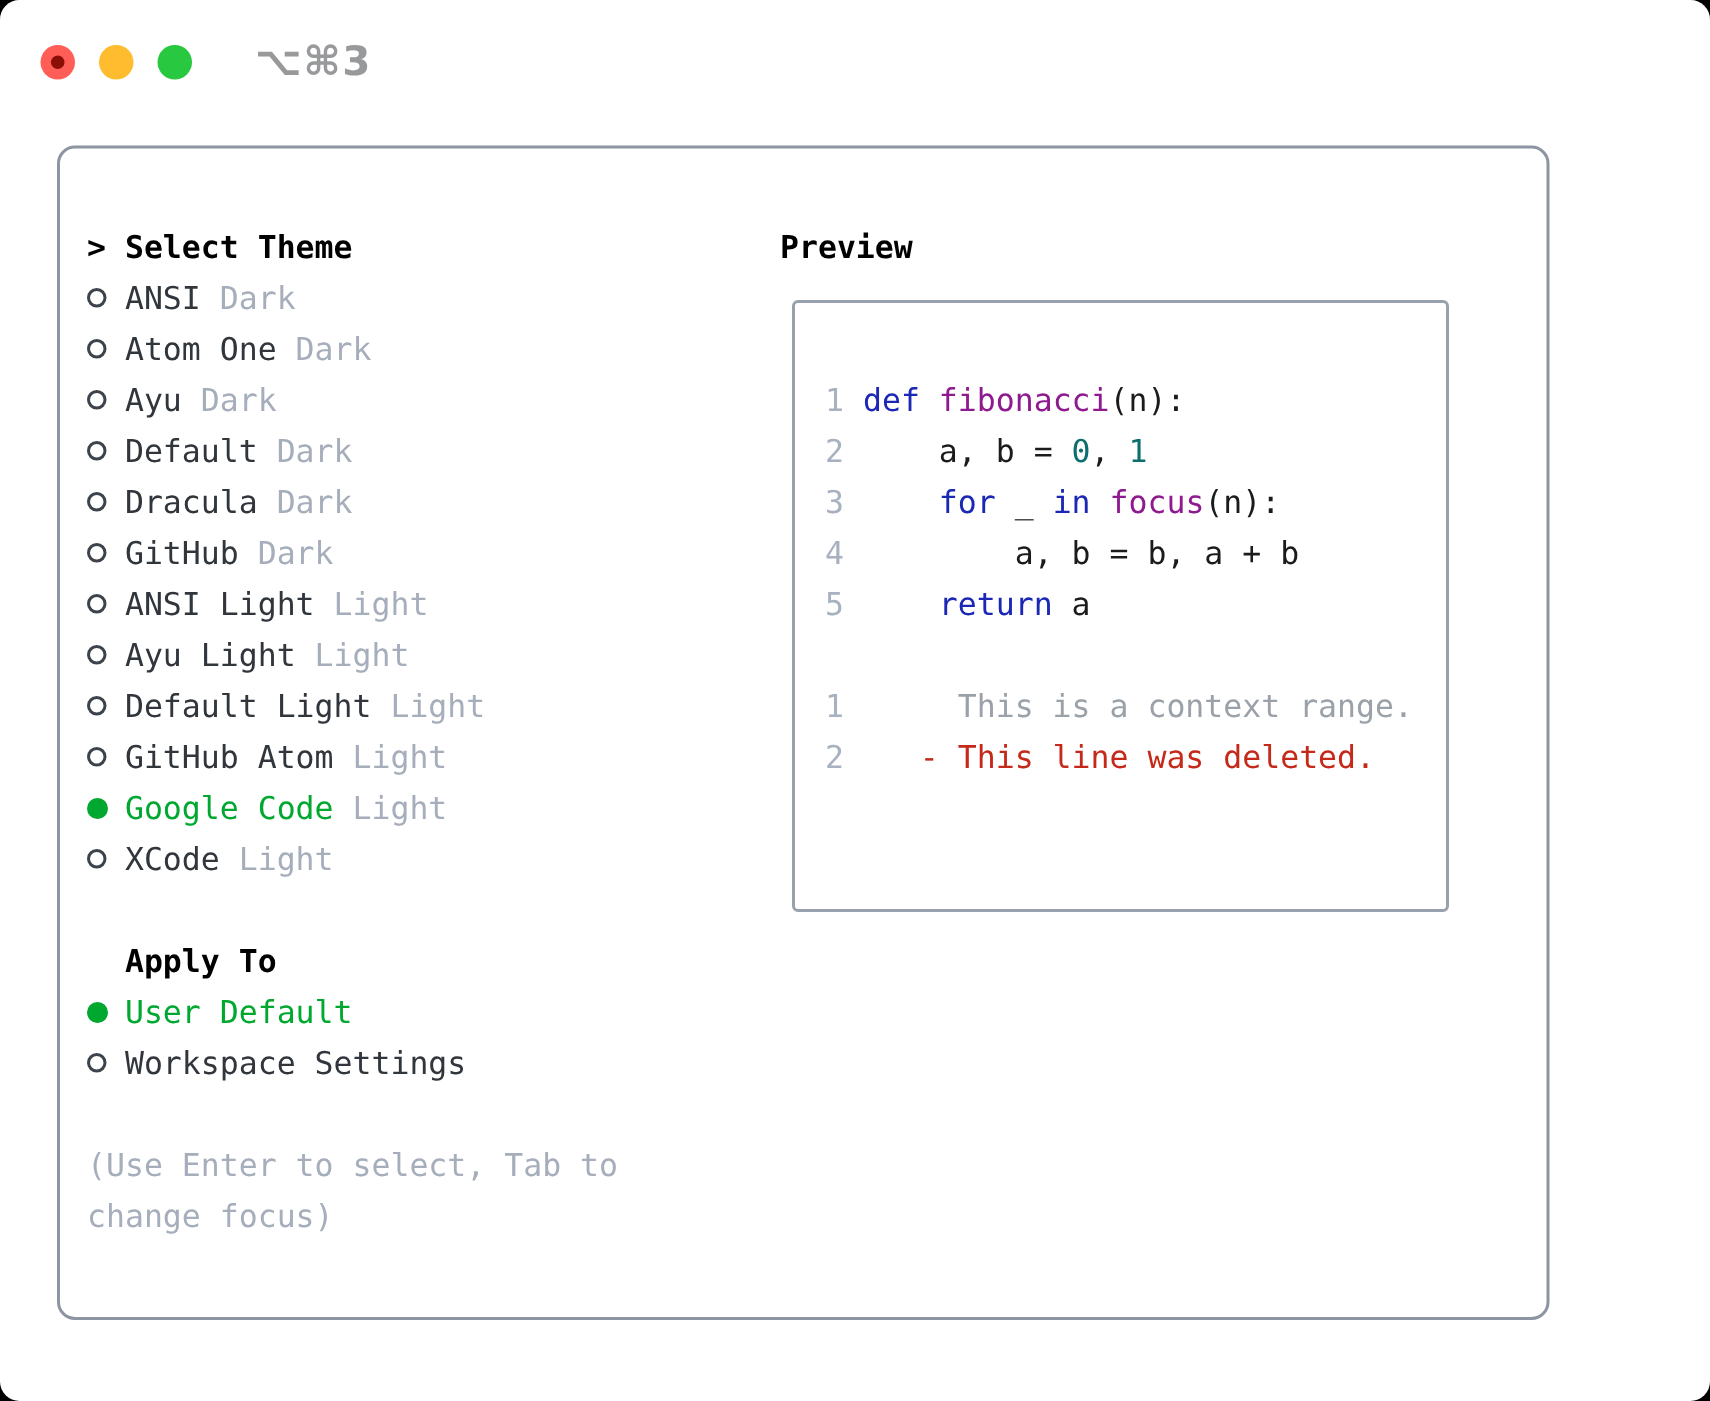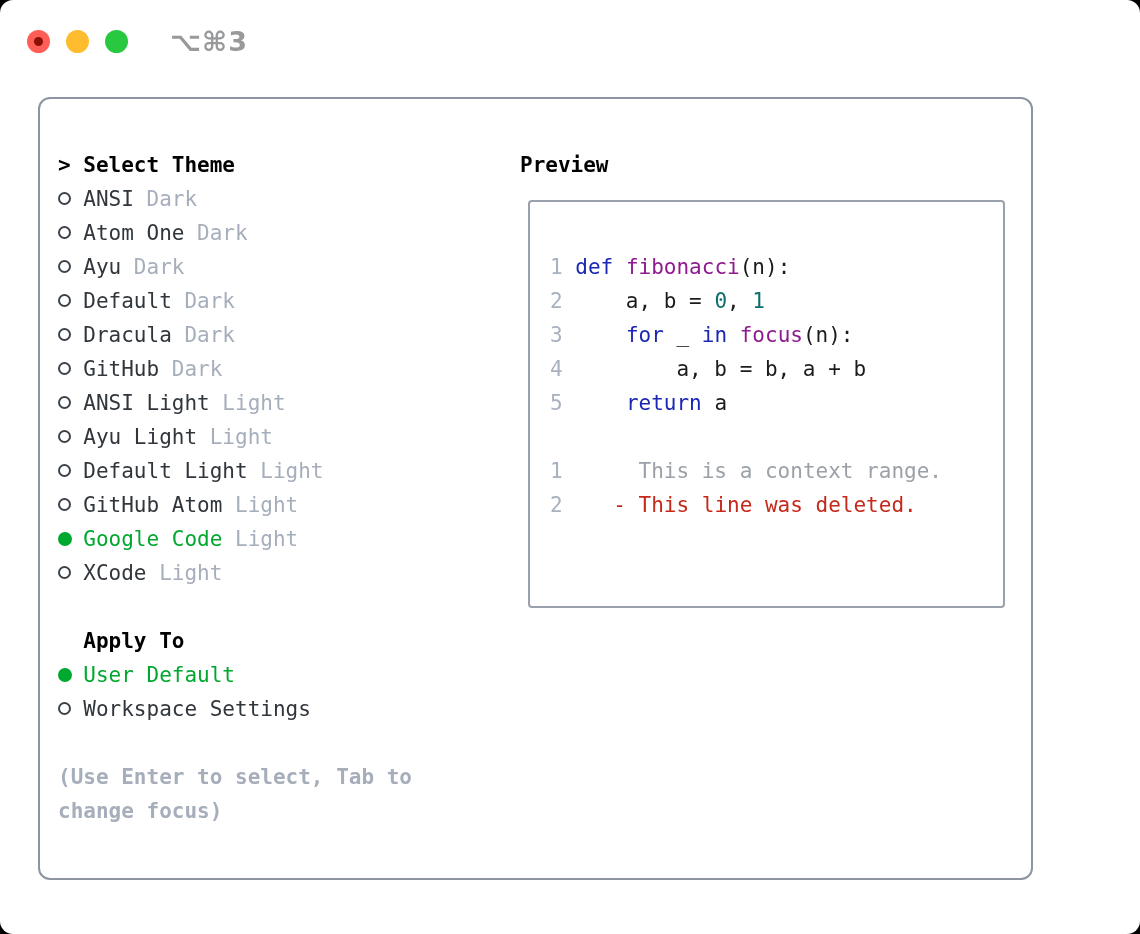--- a/index.html
+++ b/index.html
@@ -57,26 +57,26 @@
     border:2px solid #3c434b;
     vertical-align:middle; margin-top:-3px;
   }
   .row.selected .dot{
     width:14px; height:14px;
     background:var(--sel,#00a82f); border-color:var(--sel,#00a82f);
   }
   .row.selected .tname{color:var(--sel,#00a82f);}
   .tvariant{margin-left:1ch; color:var(--muted,#a6aebb);}
   .spacer{height:34px;}
-  .help{color:var(--muted,#a6aebb);font-weight:bold;}
+  .help{color:var(--muted,#a6aebb);}
   
   .preview-title{position:absolute; left:480px; top:49px;}
   .preview-box{
     position:absolute; left:488px; top:101px;
-    width:477px; height:408px;
+    width:438px; height:408px;
     border:2px solid var(--border-preview,#98a1ac);
     border-radius:4px;
     box-sizing:border-box;
   }
   .code{position:absolute; left:20px; top:48px;}
   .pline{height:34px; line-height:34px; white-space:pre; color:#1b1b1b;}
   .pline .ln{color:var(--linenum,#a8b1bf);}
   .pline .kw{color:var(--kw,#1b27b5);}
   .pline .fn{color:var(--fn,#8f1a8f);}
   .pline .lit{color:var(--lit,#0c6e6e);}

